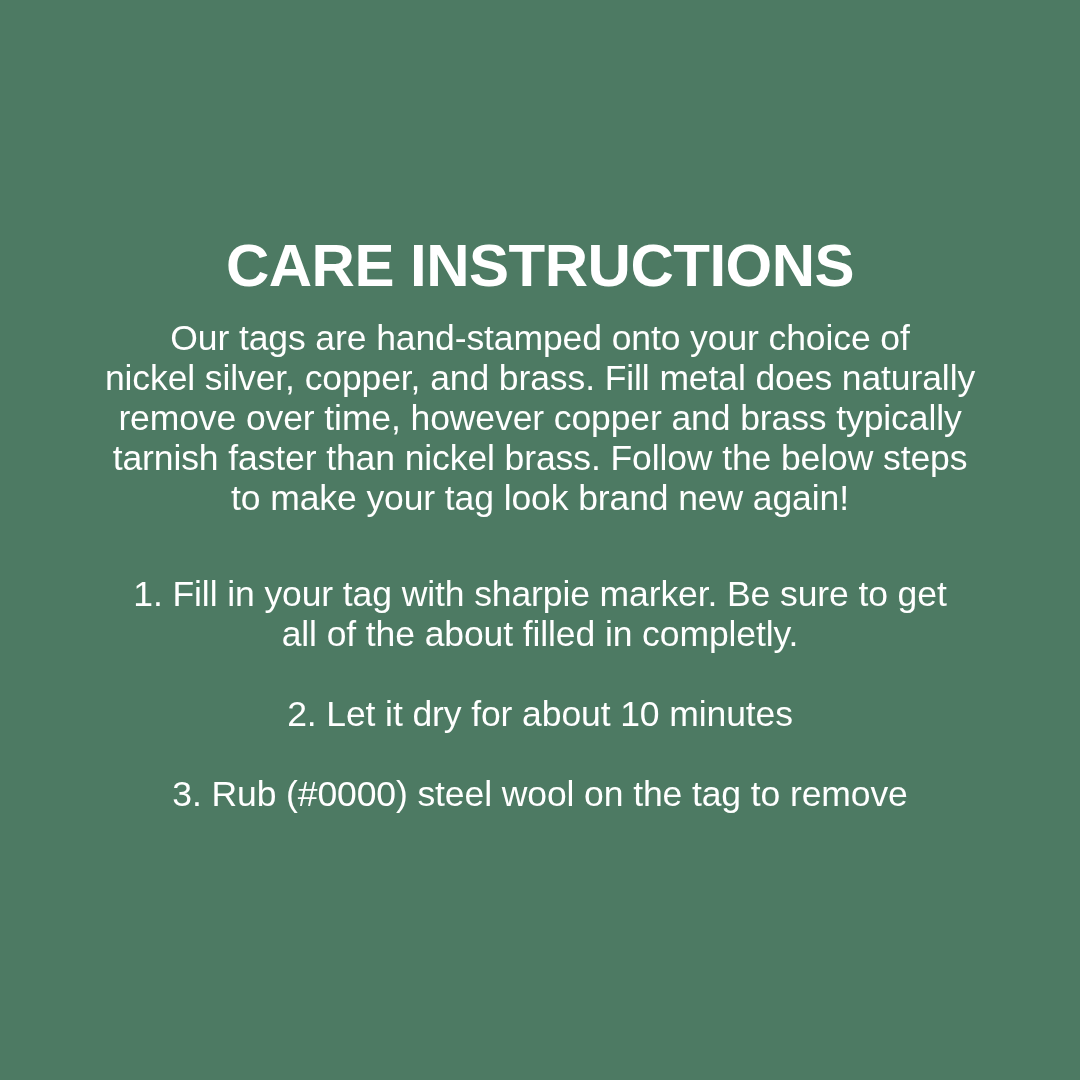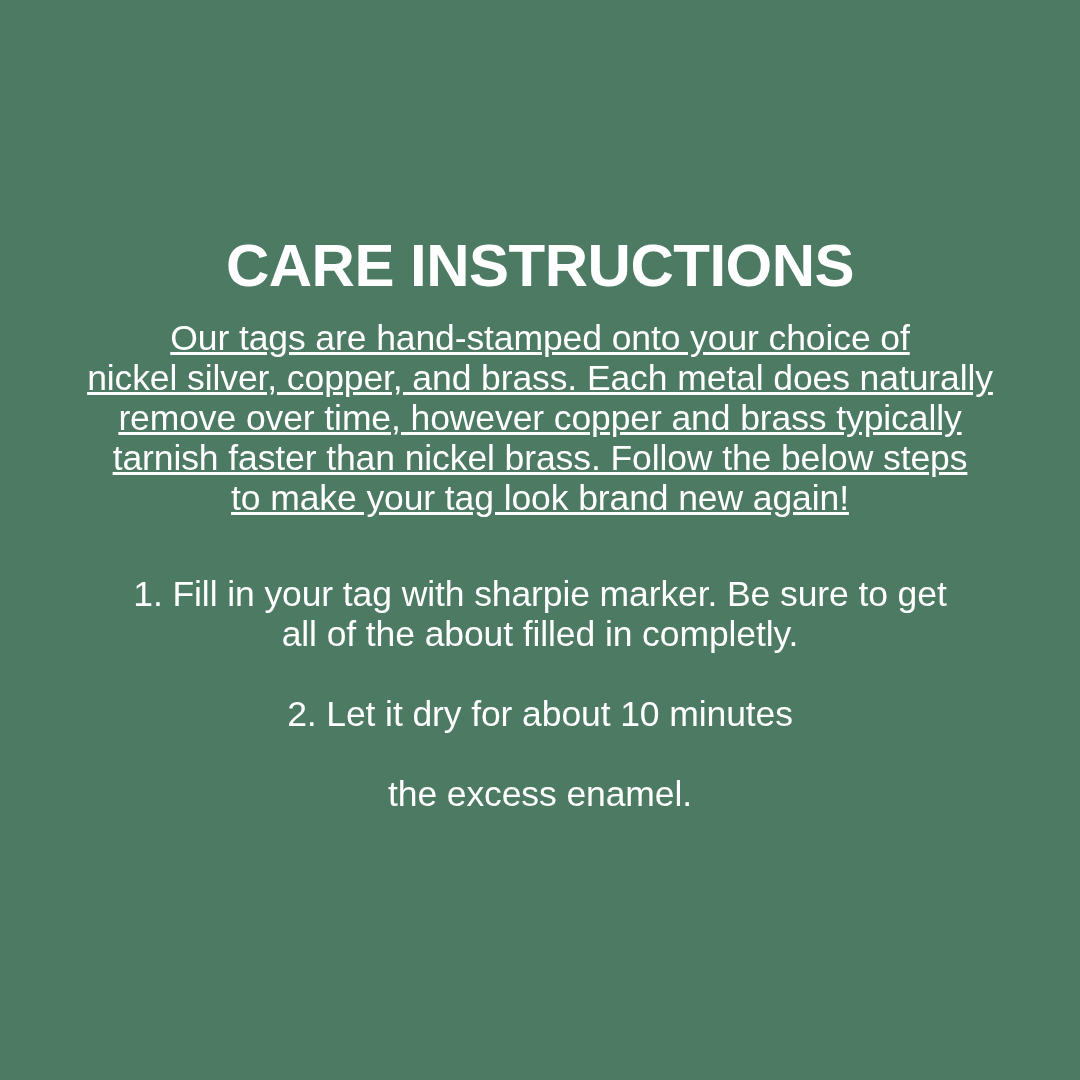--- a/index.html
+++ b/index.html
@@ -47,21 +47,20 @@
 
   .intro {
     margin: 0;
     padding-top: 22px;
     font-size: 35.5px;
     line-height: 40px;
     font-weight: 300;
     letter-spacing: -0.1px;
     color: #ffffff;
     text-align: center;
-    text-decoration: underline;
   }
 
   .steps {
     list-style: none;
     margin: 16px;
     padding: 0;
   }
 
   .step {
     margin: 0;
@@ -84,36 +83,36 @@
 <body>
 
 <div class="card">
 
   <h1 class="title">CARE INSTRUCTIONS</h1>
 
   <div class="content">
 
     <p class="intro">
       <span class="intro-line">Our tags are hand-stamped onto your choice of</span>
-      <span class="intro-line">nickel silver, copper, and brass. Each metal does naturally</span>
+      <span class="intro-line">nickel silver, copper, and brass. Fill metal does naturally</span>
       <span class="intro-line">remove over time, however copper and brass typically</span>
       <span class="intro-line">tarnish faster than nickel brass. Follow the below steps</span>
       <span class="intro-line">to make your tag look brand new again!</span>
     </p>
 
     <div class="steps">
 
       <p class="step">
         <span class="step-line">1. Fill in your tag with sharpie marker. Be sure to get</span>
         <span class="step-line">all of the about filled in completly.</span>
       </p>
 
       <p class="step">
         <span class="step-line">2. Let it dry for about 10 minutes</span>
       </p>
 
       <p class="step">
-        <span class="step-line">the excess enamel.</span>
+        <span class="step-line">3. Rub (#0000) steel wool on the tag to remove</span>
       </p>
 
     </div>
   </div>
 </div>
 
 </body></html>

